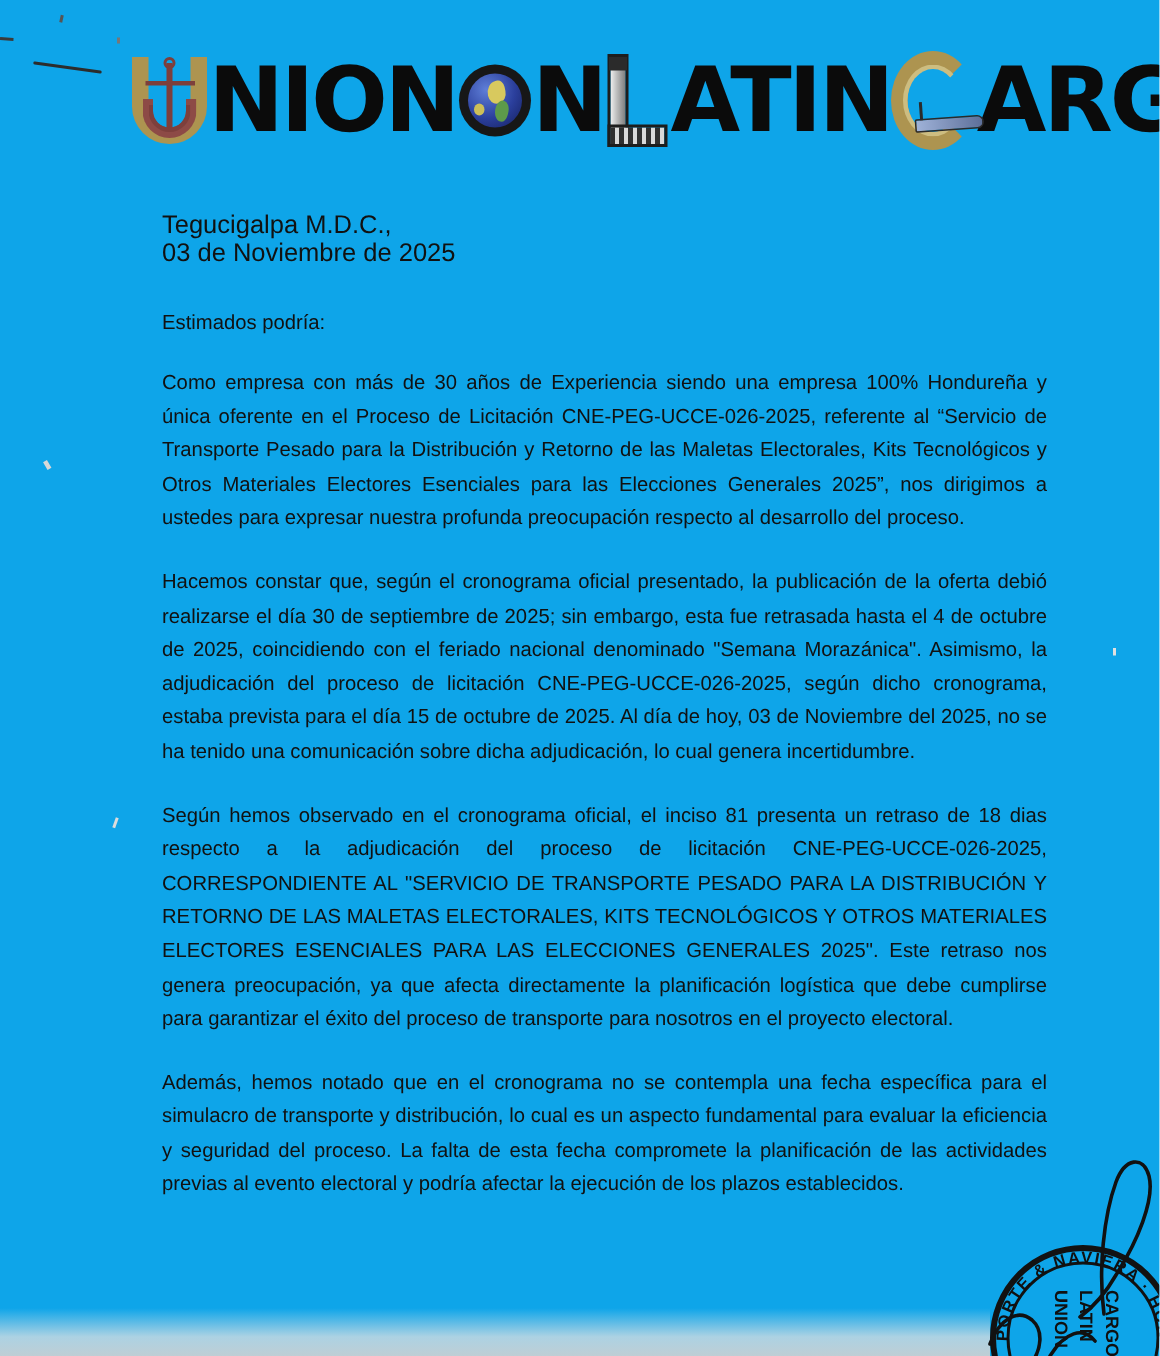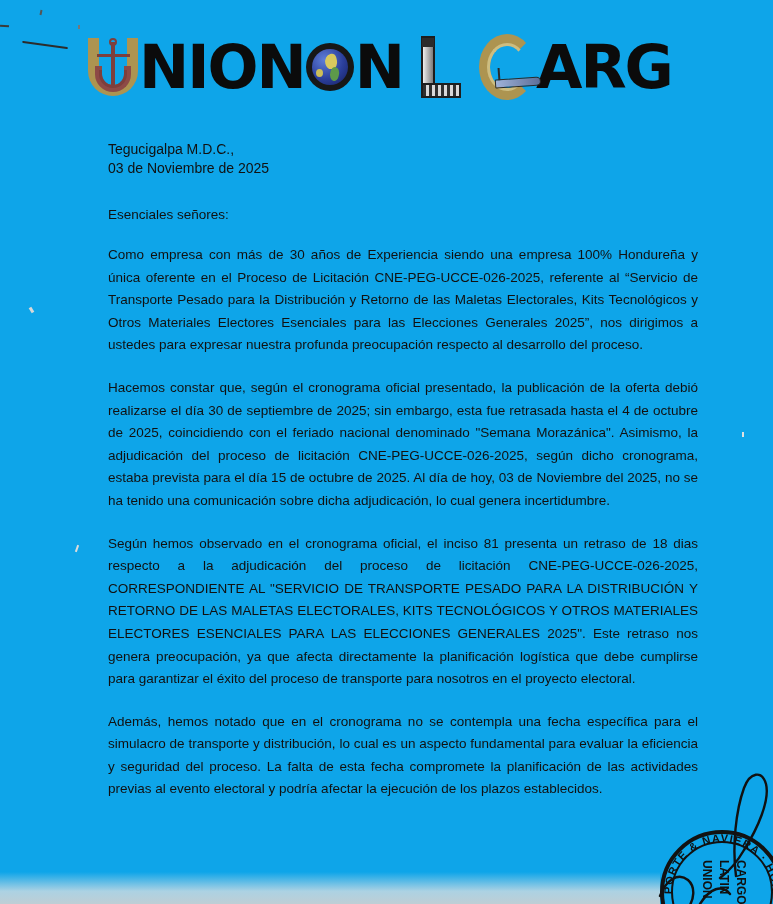--- a/index.html
+++ b/index.html
@@ -286,21 +286,21 @@
   }
 
   
   .letter {
     position: absolute;
     left: 108px;
     top: 140px;
     width: 590px;
   }
   .meta-block {
-    font-size: 14px;
+    font-size: 17px;
     line-height: 19px;
     white-space: pre-line;
   }
   .addressee-block {
     margin-top: 20px;
     font-size: 13.5px;
     line-height: 19.5px;
     white-space: pre-line;
   }
   .salutation {
@@ -421,20 +421,21 @@
     </div>
 
     <span class="logo-gap"></span>
 
     <div class="logo-word">
       <span class="glyph-l">
         <span class="l-stem"></span>
         <span class="l-cap"></span>
         <span class="l-foot"></span>
       </span>
+      <span>ATIN</span>
     </div>
 
     <span class="logo-gap"></span>
 
     <div class="logo-word">
       <span class="glyph-c">
         <span class="c-ring"></span>
         <span class="c-ring-inner"></span>
         <span class="c-mast"></span>
         <span class="c-ship"></span>
@@ -444,21 +445,21 @@
     </div>
 
   </div>
 
   <div class="letter">
 
     <div class="meta-block">Tegucigalpa M.D.C.,
 03  de Noviembre de 2025</div>
 
 
-    <div class="salutation">Esenciales señores:</div>
+    <div class="salutation">Estimados podría:</div>
 
     <p class="para"><span>Como empresa con más de 30 años de Experiencia siendo una empresa 100% Hondureña y única oferente en el Proceso de Licitación </span><b>CNE-PEG-UCCE-026-2025</b><span>, referente al “Servicio de Transporte Pesado para la Distribución y Retorno de las Maletas Electorales, Kits Tecnológicos y Otros Materiales Electores Esenciales para las Elecciones Generales 2025”, nos dirigimos a ustedes para expresar nuestra profunda preocupación respecto al desarrollo del proceso.</span></p>
 
     <p class="para">Hacemos constar que, según el cronograma oficial presentado, la publicación de la oferta debió realizarse el día 30 de septiembre de 2025; sin embargo, esta fue retrasada hasta el 4 de octubre de 2025, coincidiendo con el feriado nacional denominado "Semana Morazánica". Asimismo, la adjudicación del proceso de licitación CNE-PEG-UCCE-026-2025, según dicho cronograma, estaba prevista para el día 15 de octubre de 2025. Al día de hoy, 03 de Noviembre del 2025, no se ha tenido una comunicación sobre dicha adjudicación, lo cual genera incertidumbre.</p>
 
     <p class="para"><span>Según hemos observado en el cronograma oficial, el inciso 81 presenta un retraso de 18 dias respecto a la adjudicación del proceso de licitación </span><b>CNE-PEG-UCCE-026-2025, CORRESPONDIENTE AL "SERVICIO DE TRANSPORTE PESADO PARA LA DISTRIBUCIÓN Y RETORNO DE LAS MALETAS ELECTORALES, KITS TECNOLÓGICOS Y OTROS MATERIALES ELECTORES ESENCIALES PARA LAS ELECCIONES GENERALES 2025".</b><span> Este retraso nos genera preocupación, ya que afecta directamente la planificación logística que debe cumplirse para garantizar el éxito del proceso de transporte para nosotros en el proyecto electoral.</span></p>
 
     <p class="para">Además, hemos notado que en el cronograma no se contempla una fecha específica para el simulacro de transporte y distribución, lo cual es un aspecto fundamental para evaluar la eficiencia y seguridad del proceso. La falta de esta fecha compromete la planificación de las actividades previas al evento electoral y podría afectar la ejecución de los plazos establecidos.</p>
 
   </div>

